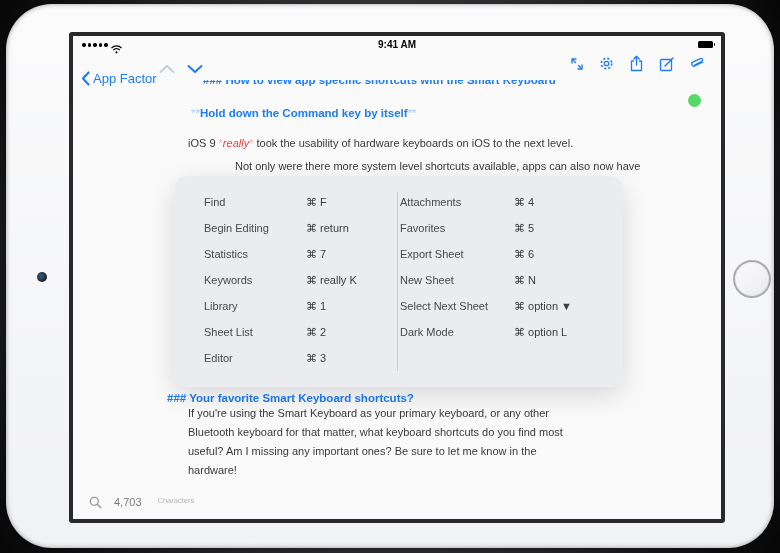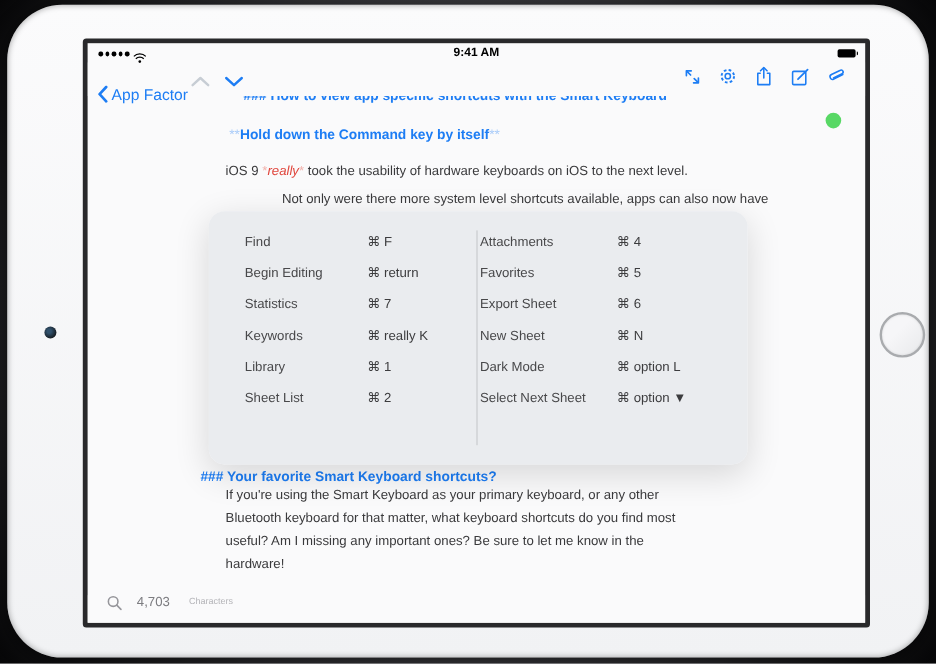--- a/index.html
+++ b/index.html
@@ -206,28 +206,29 @@
 
       <div class="overlay">
         <div class="ov-divider"></div>
         <div class="ov-col ov-col-left">
           <div class="ov-row"><span class="ov-label">Find</span><span class="ov-keys">⌘ F</span></div>
           <div class="ov-row"><span class="ov-label">Begin Editing</span><span class="ov-keys">⌘ return</span></div>
           <div class="ov-row"><span class="ov-label">Statistics</span><span class="ov-keys">⌘ 7</span></div>
           <div class="ov-row"><span class="ov-label">Keywords</span><span class="ov-keys">⌘ really K</span></div>
           <div class="ov-row"><span class="ov-label">Library</span><span class="ov-keys">⌘ 1</span></div>
           <div class="ov-row"><span class="ov-label">Sheet List</span><span class="ov-keys">⌘ 2</span></div>
+          <div class="ov-row"><span class="ov-label">Editor</span><span class="ov-keys">⌘ 3</span></div>
         </div>
         <div class="ov-col ov-col-right">
           <div class="ov-row"><span class="ov-label">Attachments</span><span class="ov-keys">⌘ 4</span></div>
           <div class="ov-row"><span class="ov-label">Favorites</span><span class="ov-keys">⌘ 5</span></div>
           <div class="ov-row"><span class="ov-label">Export Sheet</span><span class="ov-keys">⌘ 6</span></div>
           <div class="ov-row"><span class="ov-label">New Sheet</span><span class="ov-keys">⌘ N</span></div>
+          <div class="ov-row"><span class="ov-label">Select Next Sheet</span><span class="ov-keys">⌘ option ▼</span></div>
           <div class="ov-row"><span class="ov-label">Dark Mode</span><span class="ov-keys">⌘ option L</span></div>
-          <div class="ov-row"><span class="ov-label">Select Next Sheet</span><span class="ov-keys">⌘ option ▼</span></div>
         </div>
       </div>
 
       <div class="footer">
         <span class="search">
           <svg width="13" height="13" viewBox="0 0 13 13">
             <circle cx="5.3" cy="5.3" r="4" fill="none" stroke="#96969b" stroke-width="1.3"></circle>
             <line x1="8.3" y1="8.3" x2="11.8" y2="11.8" stroke="#96969b" stroke-width="1.3" stroke-linecap="round"></line>
           </svg>
         </span>

